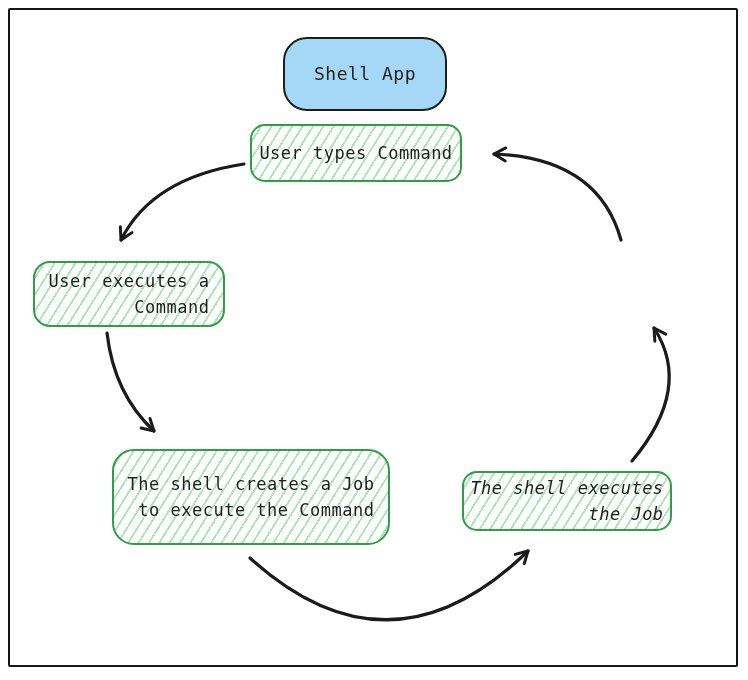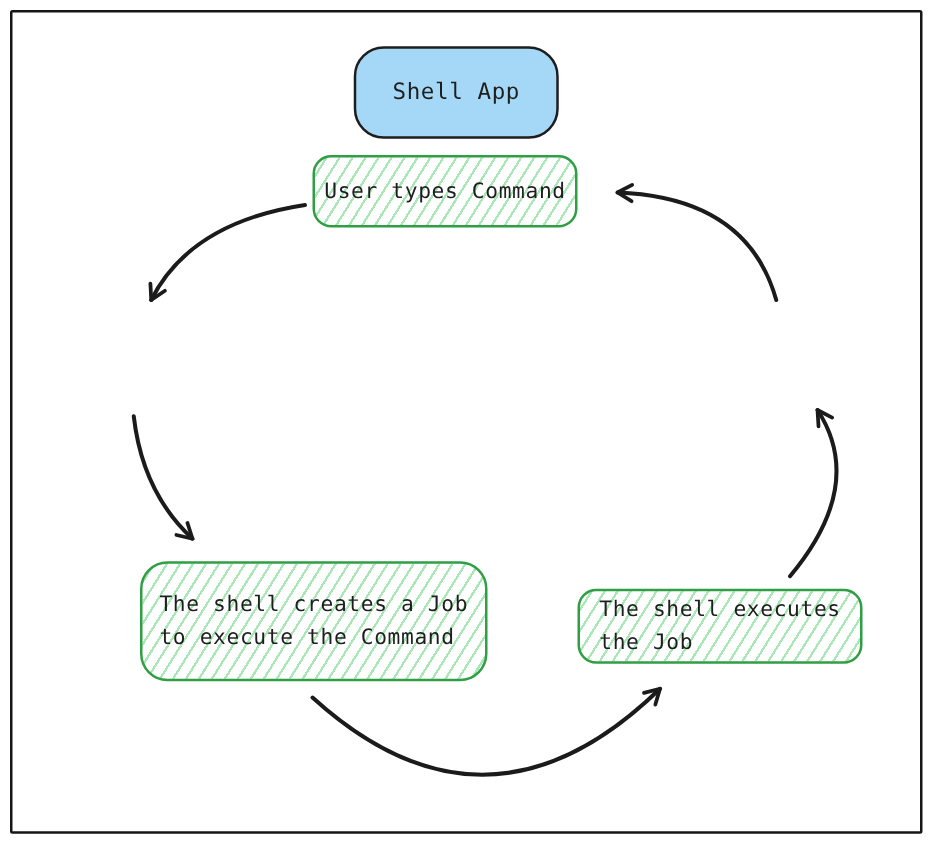--- a/index.html
+++ b/index.html
@@ -32,21 +32,21 @@
     width: 748px;
     height: 680px;
     pointer-events: none;
   }
   .node {
     position: absolute;
     box-sizing: border-box;
     display: flex;
     align-items: center;
     justify-content: center;
-    text-align: left;
+    text-align: right;
     white-space: pre-line;
     color: #1e1e1e;
     font-size: 17px;
     line-height: 26px;
     letter-spacing: 0.5px;
   }
   .node-blue {
     background: #a5d8f7;
     border: 2.8px solid #1e1e1e;
     border-radius: 24px;
@@ -60,21 +60,21 @@
       rgba(255,255,255,0) 0px,
       rgba(255,255,255,0) 7px,
       #a9e8b6 7px,
       #a9e8b6 8.8px
     );
   }
   .n-shell-app      { left: 283px; top: 37px;  width: 164px; height: 74px; }
   .n-user-types     { left: 250px; top: 124px; width: 212px; height: 58px; border-radius: 15px; }
   .n-user-executes  { left: 33px;  top: 261px; width: 192px; height: 66px; border-radius: 17px; }
   .n-shell-creates  { left: 80px;  top: 449px; width: 278px; height: 96px; border-radius: 22px; margin-left: 32px; }
-  .n-shell-executes { left: 462px; top: 471px; width: 228px; height: 60px; border-radius: 15px; }
+  .n-shell-executes { left: 462px; top: 471px; width: 210px; height: 60px; border-radius: 15px; font-style: italic; }
   .n-job-runs       { left: 517px; top: 249px; width: 200px; height: 62px; border-radius: 15px; }
 </style>
 </head>
 <body>
 
 <div class="stage">
 
   <div class="frame"></div>
 
   <svg class="arrows" viewBox="0 0 748 680" xmlns="http://www.w3.org/2000/svg">
@@ -89,20 +89,22 @@
       <path d="M250 558 Q390 685 528 551" marker-end="url(#ah)"></path>
       <path d="M632 461 Q693 388 654 328" marker-end="url(#ah)"></path>
       <path d="M621 240 Q598 158 494 154" marker-end="url(#ah)"></path>
     </g>
   </svg>
 
   <div class="node node-blue n-shell-app">Shell App</div>
 
   <div class="node node-green n-user-types">User types Command</div>
 
+  <div class="node node-green n-user-executes">User executes a
+Command</div>
 
   <div class="node node-green n-shell-creates">The shell creates a Job
 to execute the Command</div>
 
   <div class="node node-green n-shell-executes">The shell executes
 the Job</div>
 
 
 </div>
 

